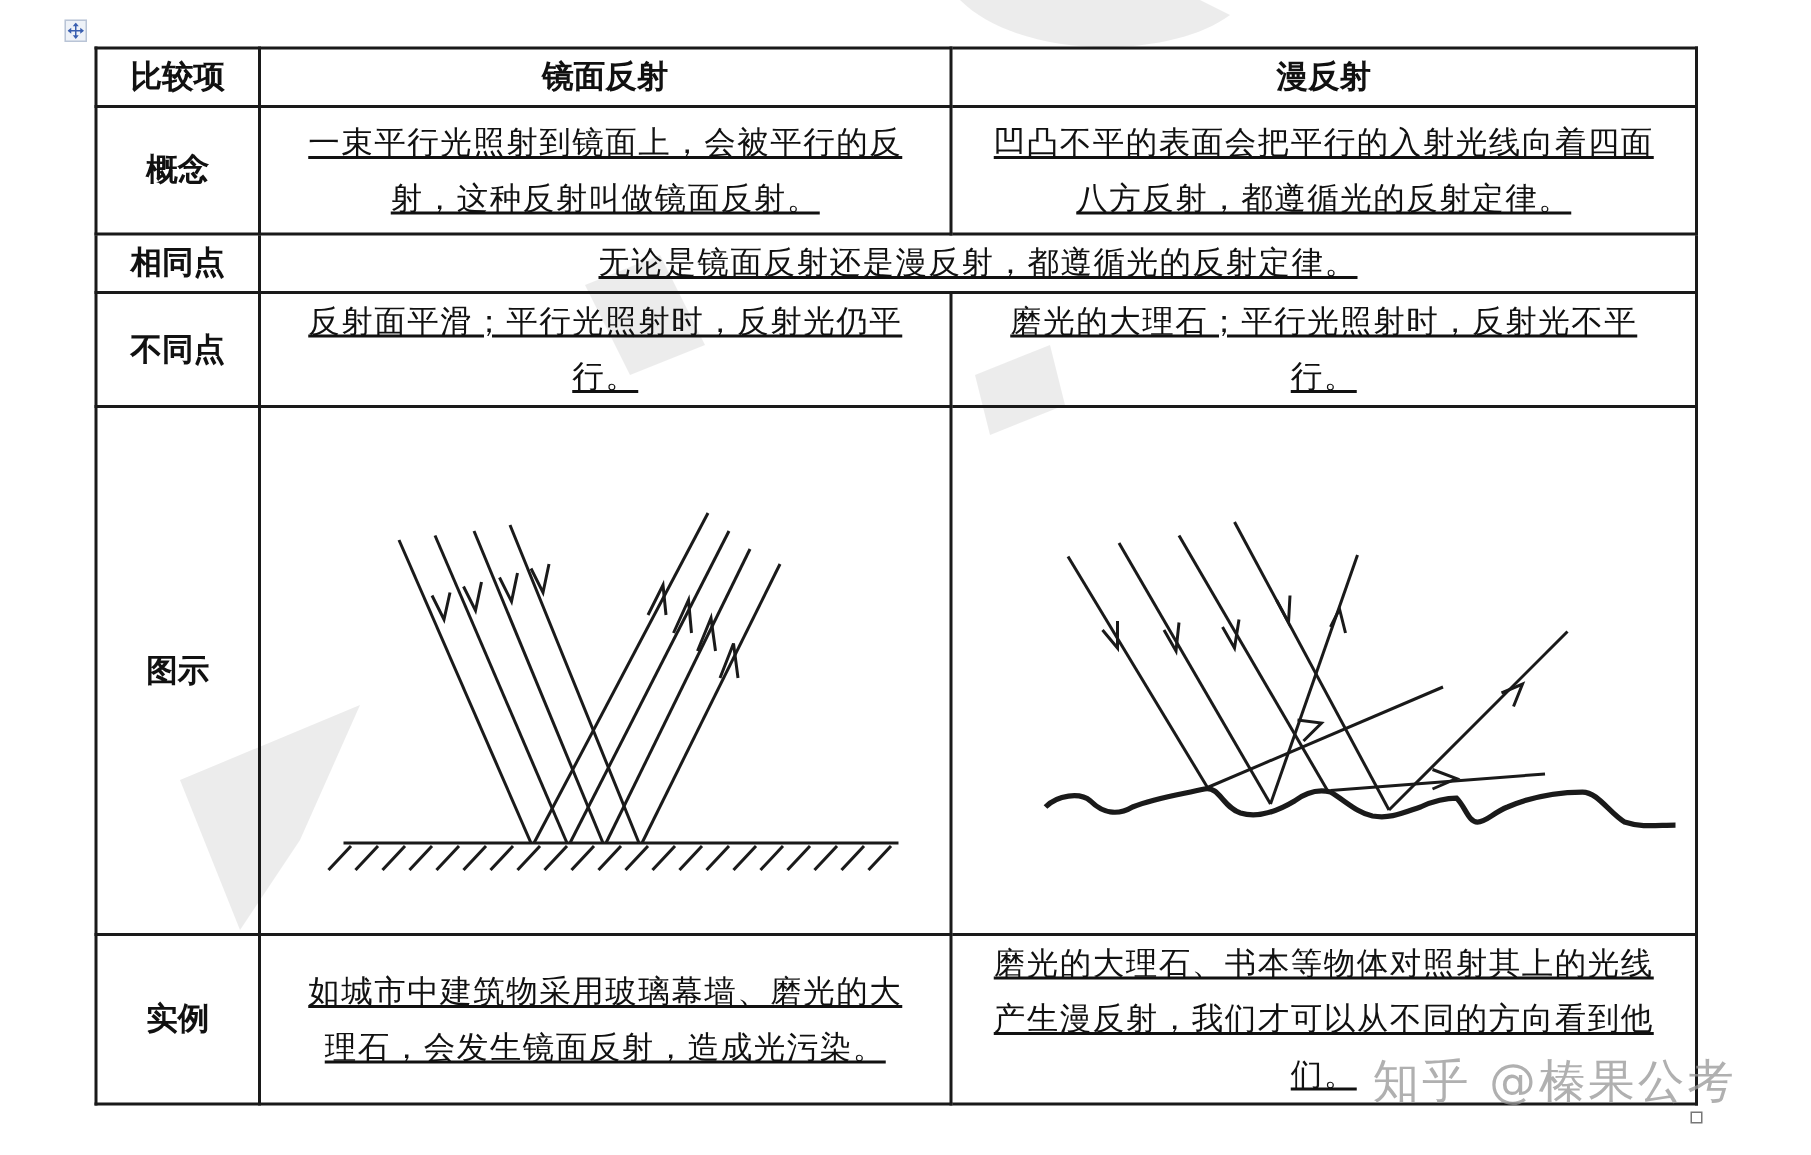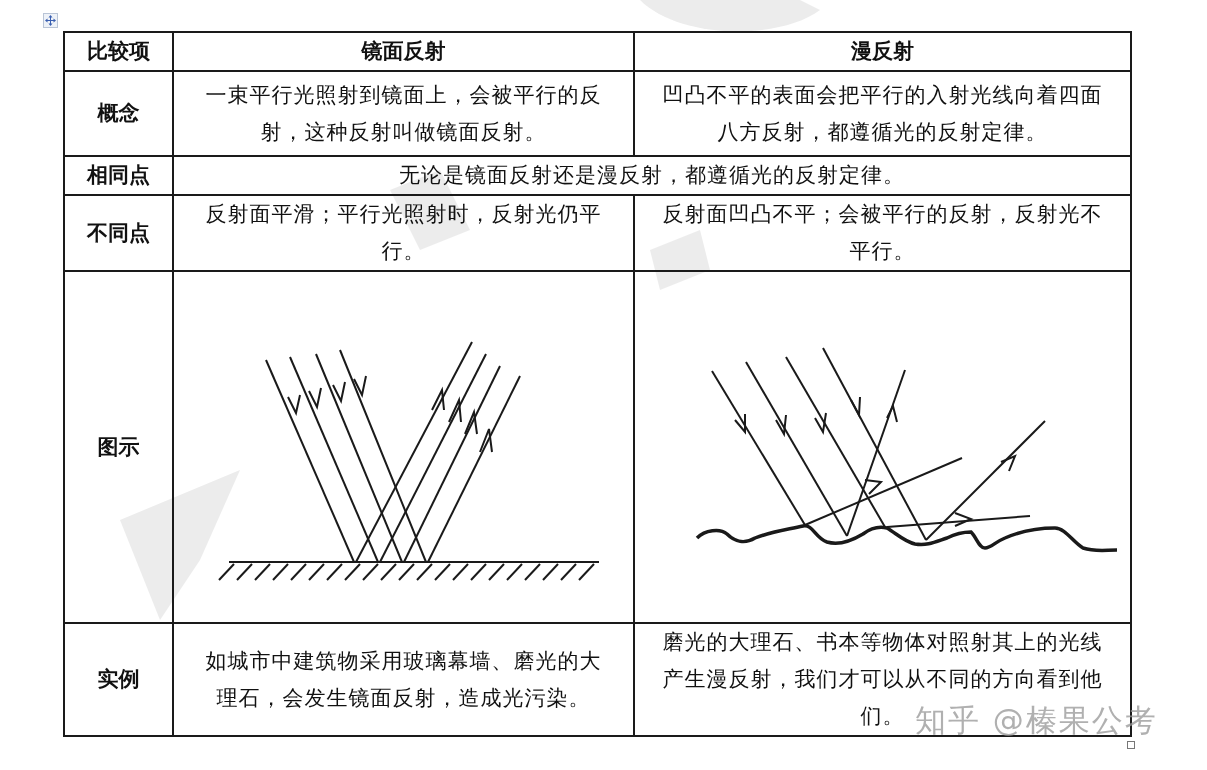--- a/index.html
+++ b/index.html
@@ -5,21 +5,21 @@
   html, body { margin:0; padding:0; background:#ffffff; }
   body { width:1207px; height:770px; position:relative; overflow:hidden;
          font-family:"DejaVu Sans", "Liberation Sans", sans-serif; color:#111; }
   .watermark-bg { position:absolute; left:0; top:0; width:1207px; height:770px; pointer-events:none; z-index:0; }
   .move-handle { position:absolute; left:43px; top:13px; width:15px; height:15px; border:1px solid #b9c4d6;
                  background:#eef2f8; box-sizing:border-box; display:flex; align-items:center; justify-content:center; z-index:2; }
   table.cmp { position:absolute; left:63px; top:31px; border-collapse:collapse; z-index:1; table-layout:fixed; }
   table.cmp td { border:2px solid #1a1a1a; padding:0; text-align:center; vertical-align:middle; font-size:21px; line-height:37px;margin-top:28px; }
   td.rowhead { font-weight:bold; font-size:22px; }
   td.colhead { font-weight:bold; font-size:22px; }
-  .cell-text { padding:0 24px; letter-spacing:1px; }
+  .cell-text { padding:0 24px; letter-spacing:1px;text-decoration:underline; }
   .diagram { display:block; margin:0 auto; }
   .zh-watermark { position:absolute; left:915px; top:700px; font-size:31px; color:rgba(150,150,150,0.75);
                   letter-spacing:2px; z-index:3; font-family:"DejaVu Sans", sans-serif; }
   .wm-square { position:absolute; left:1127px; top:741px; width:8px; height:8px; border:1px solid #777; box-sizing:border-box; z-index:3; }
 </style>
 </head>
 <body>
 
 <svg class="watermark-bg" viewBox="0 0 1207 770">
   <g fill="#e9e9e9" opacity="0.85">
@@ -69,21 +69,21 @@
     <td colspan="2">
           <div class="cell-text">无论是镜面反射还是漫反射，都遵循光的反射定律。</div>
         </td>
   </tr>
   <tr style="height:71px">
     <td class="rowhead">不同点</td>
     <td>
           <div class="cell-text">反射面平滑；平行光照射时，反射光仍平行。</div>
         </td>
     <td>
-          <div class="cell-text">反射面凹凸不平；会被平行的反射，反射光不平行。</div>
+          <div class="cell-text">磨光的大理石；平行光照射时，反射光不平行。</div>
         </td>
   </tr>
   <tr style="height:352px">
     <td class="rowhead">图示</td>
     <td>
       <svg class="diagram" width="459" height="350" viewBox="0 0 459 350">
         <g stroke="#1a1a1a" stroke-width="2" fill="none">
 
           <line x1="55" y1="290" x2="425" y2="290"></line>
 

